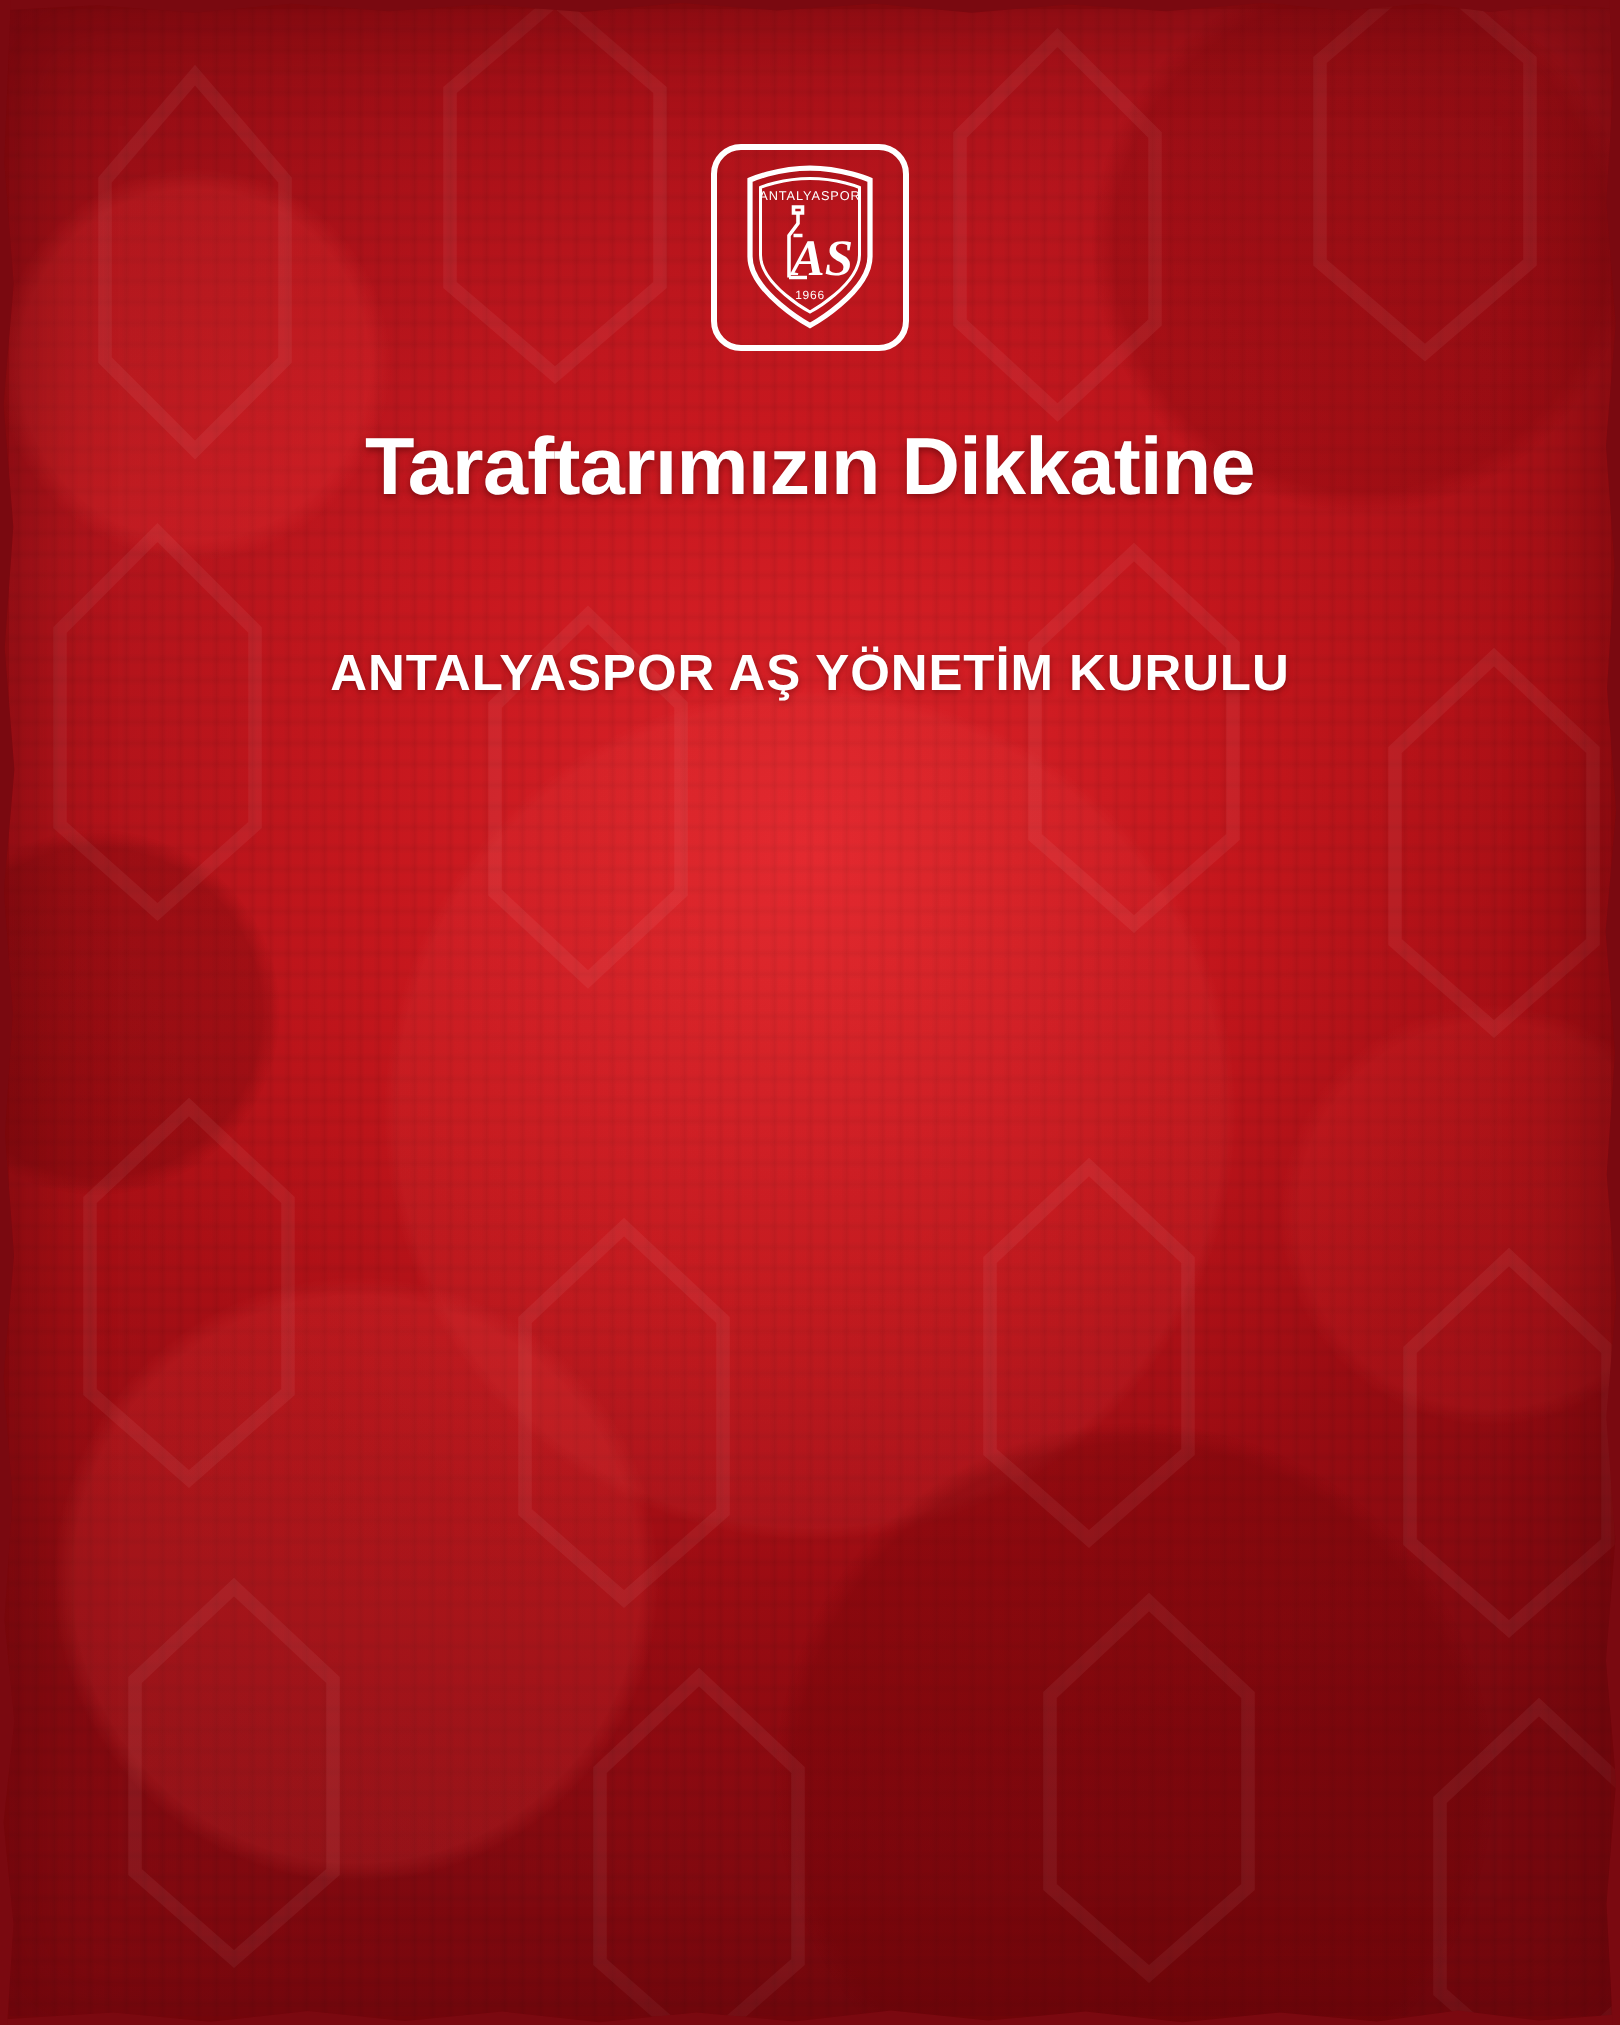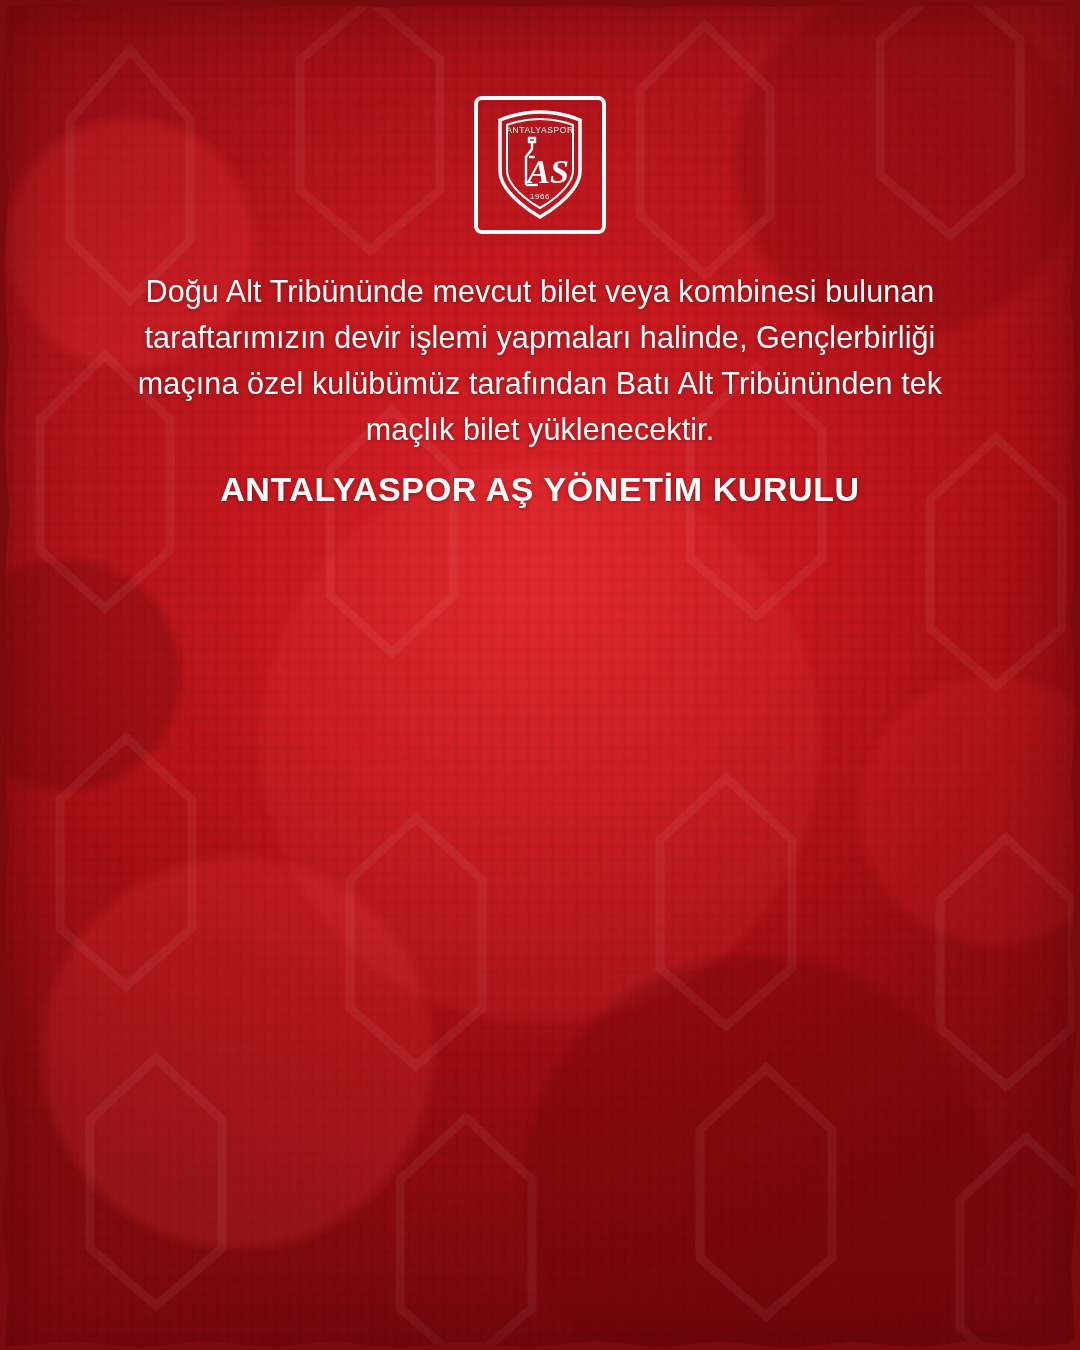--- a/index.html
+++ b/index.html
@@ -92,21 +92,21 @@
     display: flex;
     flex-direction: column;
     align-items: center;
   }
 
   .crest {
     margin-top: 96px;
     width: 124px;
     height: 130px;
     border: 4px solid #ffffff;
-    border-radius: 8px;
+    border-radius: 20px;
     background: transparent;
     display: flex;
     align-items: center;
     justify-content: center;
   }
   .crest svg { display: block; }
 
   .title {
     margin-top: 46px;
     color: #ffffff;
@@ -190,20 +190,20 @@
         <g stroke="#ffffff" stroke-width="2.4" fill="none">
           <path d="M38 76 L38 48 L44 40 L44 33 L41 33 L41 29 L47 29 L47 33 L44 33"></path>
           <path d="M38 76 L50 76"></path>
           <path d="M41 48 L47 48"></path>
         </g>
         <text x="60" y="74" text-anchor="middle" font-family="Liberation Serif, serif" font-size="34" font-style="italic" font-weight="bold" fill="#ffffff">AS</text>
         <text x="52" y="90" text-anchor="middle" font-family="Liberation Sans, sans-serif" font-size="8" fill="#ffffff" letter-spacing="0.5">1966</text>
       </svg>
     </div>
 
+    <h1 class="title">Taraftarımızın Dikkatine</h1>
 
     <div class="body">
-      <p class="para">Doğu Alt Tribününde mevcut bilet veya kombinesi bulunan taraftarımızın devir işlemi yapmaları halinde, Gençlerbirliği maçına özel kulübümüz tarafından Batı Alt Tribününden tek maçlık bilet yüklenecektir.</p>
       <div class="signature">ANTALYASPOR AŞ YÖNETİM KURULU</div>
     </div>
 
   </div>
 </div>
 
 </body></html>

